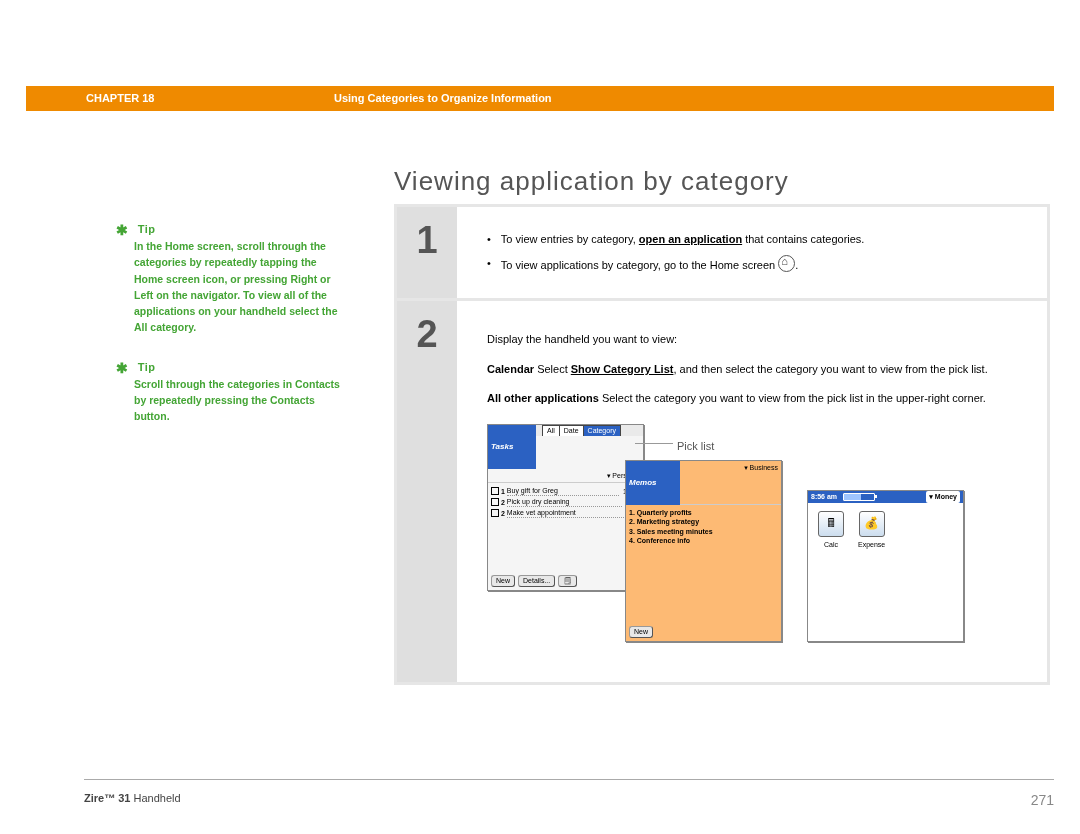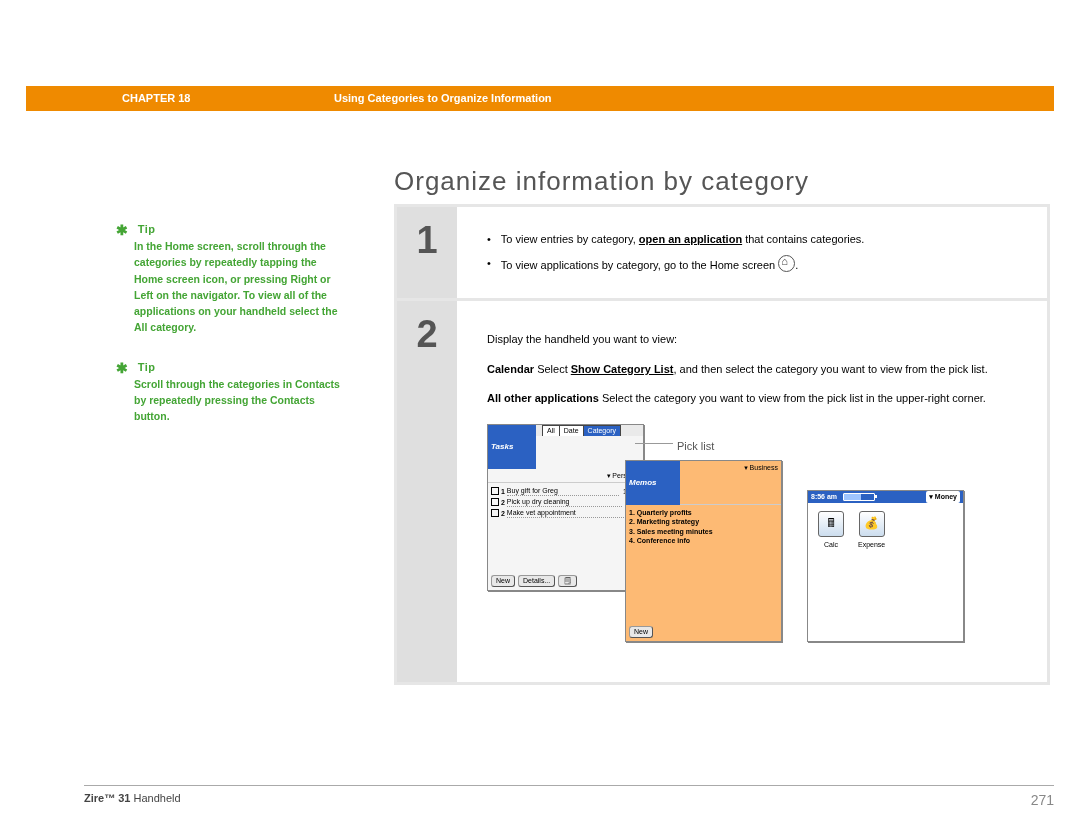--- a/index.html
+++ b/index.html
@@ -1,19 +1,19 @@
 <!DOCTYPE html>
 <html><head>
 <meta charset="utf-8">
 <style>
   html,body{margin:0;padding:0;background:#fff;font-family:Verdana,Arial,sans-serif;font-size:12px;color:#000}
   .page{width:1080px;height:834px;position:relative}
   
   .banner{position:absolute;left:26px;right:26px;top:86px;height:25px;background:#ef8a00;color:#fff;font-size:11px;font-weight:bold;line-height:25px}
-  .banner .chapter{float:left;margin-left:96px}
+  .banner .chapter{float:left;margin-left:60px}
   .banner .title{position:absolute;left:308px}
   
   .sidebar{position:absolute;left:116px;top:222px;width:232px}
   .tip{margin-bottom:24px}
   .tip-heading{color:#44a535;font-weight:bold;font-size:11px;letter-spacing:.5px}
   .tip-asterisk{font-size:14px;margin-right:6px;vertical-align:middle;color:#44a535}
   .tip-body{color:#44a535;font-weight:bold;font-size:10.5px;line-height:1.55;margin-left:18px}
   
   .main-heading{position:absolute;left:394px;top:166px;font-size:26px;color:#555;letter-spacing:1px}
   
@@ -51,21 +51,21 @@
   .apptionbar .bat{display:inline-block;width:30px;height:6px;border:1px solid #fff;border-radius:1px;margin:0 6px;position:relative}
   .apptionbar .bat::after{content:"";position:absolute;right:-3px;top:1px;width:2px;height:3px;background:#fff}
   .apptionbar .bat::before{content:"";position:absolute;left:0;top:0;width:55%;height:100%;background:#9fc5ff}
   .apptionbar .right{margin-left:auto;background:#fff;color:#000;padding:0 3px;border-radius:2px}
   .appicons{display:flex;gap:14px;padding:8px 10px}
   .appicon{text-align:center;font-size:7px}
   .appicon .ic{width:24px;height:24px;margin:0 auto 2px;border:1px solid #666;background:linear-gradient(#fff,#cde);border-radius:3px;display:flex;align-items:center;justify-content:center;font-size:12px}
   .pick-label{position:absolute;font-size:11px;color:#555}
   .pick-line{position:absolute;height:1px;background:#999}
   
-  .footer{position:absolute;left:84px;right:26px;bottom:26px;border-top:1px solid #aaa;padding-top:6px;font-size:11px;color:#444}
+  .footer{position:absolute;left:84px;right:26px;bottom:26px;border-top:1px solid #aaa;padding-top:12px;font-size:11px;color:#444}
   .footer .prod{font-weight:bold}
   .footer .pn{float:right;font-size:14px;color:#888}
 </style>
 </head>
 <body>
 
 <div class="page">
 
   <div class="banner">
     <span class="chapter">CHAPTER 18</span>
@@ -82,21 +82,21 @@
     </div>
     <div class="tip">
       <div class="tip-heading">
         <span class="tip-asterisk">✱</span>
         <span>Tip</span>
       </div>
       <div class="tip-body">Scroll through the categories in Contacts by repeatedly pressing the Contacts button.</div>
     </div>
   </div>
 
-  <div class="main-heading">Organize information by category</div>
+  <div class="main-heading">Viewing application by category</div>
 
   <div class="panel">
 
     <div class="step">
       <div class="num">1</div>
       <div class="step-body">
         <div class="bullet">
           <span class="dot">•</span>
           <span>
             <span>To view entries by category, </span><b class="underline">open an application</b><span> that contains categories.</span>

